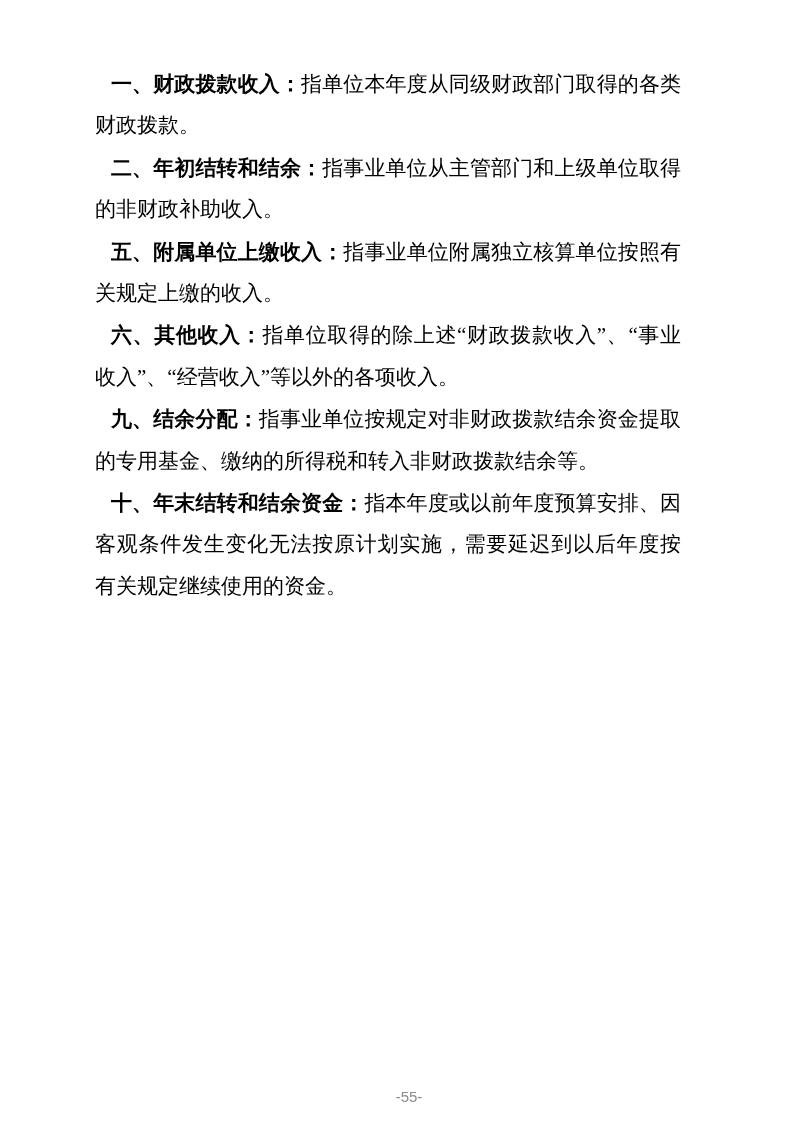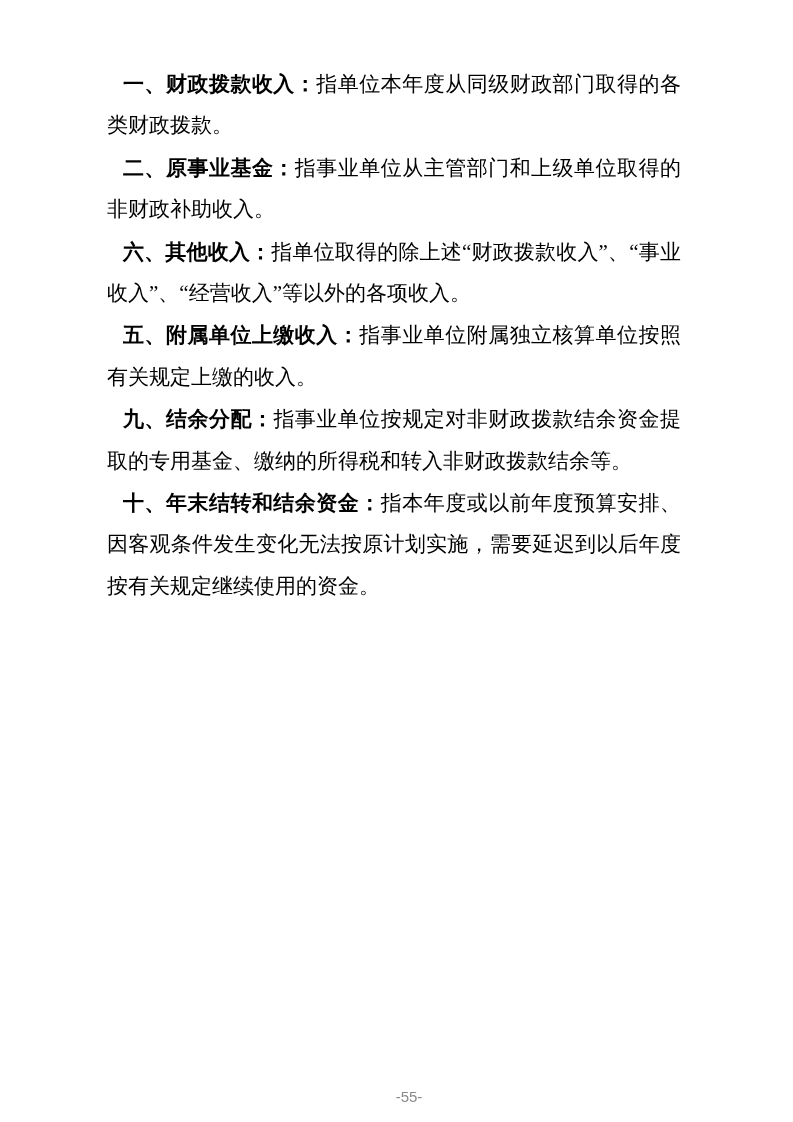--- a/index.html
+++ b/index.html
@@ -35,21 +35,20 @@
     margin-bottom: 5px;
     letter-spacing: 1px;
   }
   .term {
     font-size: 21px;
     line-height: 41.4px;
     text-align: justify;
     text-justify: inter-character;
     text-indent: 16px;
     color: #000000;
-    margin-left: 12px;
   }
   .term-label {
     font-family: "Liberation Sans", sans-serif;
     font-weight: bold;
   }
   .term-definition {
     font-family: "Liberation Serif", serif;
     font-weight: normal;
   }
   .page-number {
@@ -66,27 +65,27 @@
 </style>
 </head>
 <body>
 
 <div class="page">
   <div class="content">
 
 
     <p class="term"><span class="term-label">一、财政拨款收入：</span><span class="term-definition">指单位本年度从同级财政部门取得的各类财政拨款。</span></p>
 
-    <p class="term"><span class="term-label">二、原事业基金：</span><span class="term-definition">指事业单位从主管部门和上级单位取得的非财政补助收入。</span></p>
+    <p class="term"><span class="term-label">二、年初结转和结余：</span><span class="term-definition">指事业单位从主管部门和上级单位取得的非财政补助收入。</span></p>
 
 
 
+    <p class="term"><span class="term-label">五、附属单位上缴收入：</span><span class="term-definition">指事业单位附属独立核算单位按照有关规定上缴的收入。</span></p>
+
     <p class="term"><span class="term-label">六、其他收入：</span><span class="term-definition">指单位取得的除上述“财政拨款收入”、“事业收入”、“经营收入”等以外的各项收入。</span></p>
-
-    <p class="term"><span class="term-label">五、附属单位上缴收入：</span><span class="term-definition">指事业单位附属独立核算单位按照有关规定上缴的收入。</span></p>
 
 
 
     <p class="term"><span class="term-label">九、结余分配：</span><span class="term-definition">指事业单位按规定对非财政拨款结余资金提取的专用基金、缴纳的所得税和转入非财政拨款结余等。</span></p>
 
     <p class="term"><span class="term-label">十、年末结转和结余资金：</span><span class="term-definition">指本年度或以前年度预算安排、因客观条件发生变化无法按原计划实施，需要延迟到以后年度按有关规定继续使用的资金。</span></p>
 
   </div>
 
   <div class="page-number">-55-</div>

